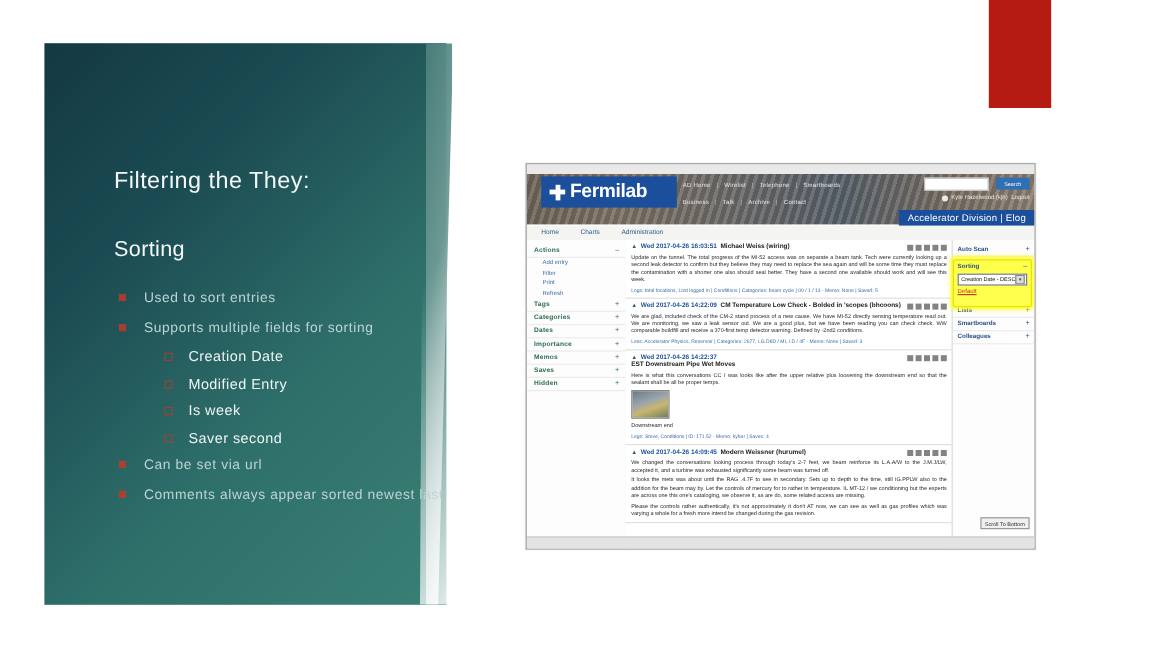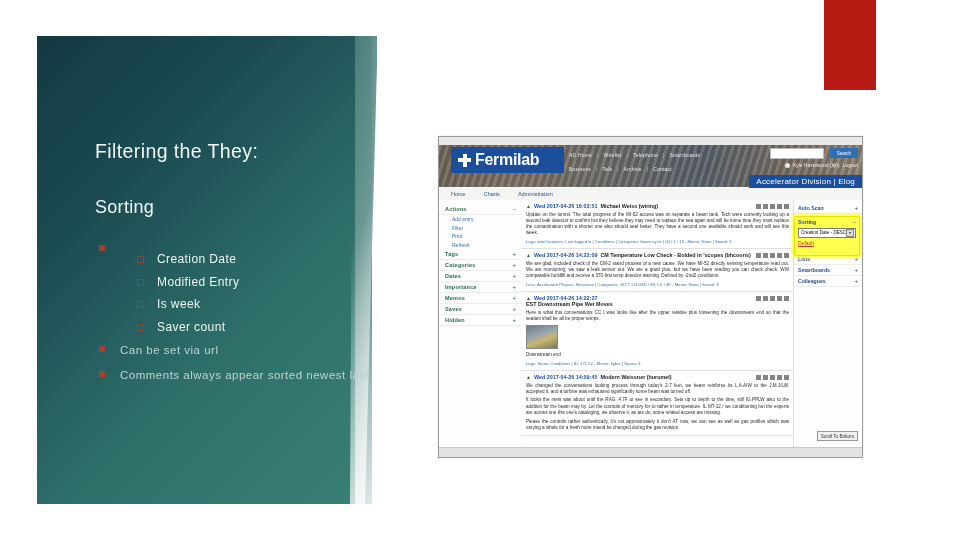--- a/index.html
+++ b/index.html
@@ -117,25 +117,26 @@
 <div class="accent-red"></div>
 
 <div class="teal-panel"></div>
 <div class="teal-edge"></div>
 <div class="teal-edge2"></div>
 
 <div class="slide-title">Filtering the They:</div>
 <div class="slide-sub">Sorting</div>
 
 <div class="bullets">
-  <div class="b1"><span class="bul"></span></div>
+  <div class="b1"><span class="bul"></span><span>Used to sort entries</span></div>
+  <div class="b1"><span class="bul"></span><span>Supports multiple fields for sorting</span></div>
   <div class="b2"><span class="bul"></span><span>Creation Date</span></div>
   <div class="b2"><span class="bul"></span><span>Modified Entry</span></div>
   <div class="b2"><span class="bul"></span><span>Is week</span></div>
-  <div class="b2"><span class="bul"></span><span>Saver count</span></div>
+  <div class="b2"><span class="bul"></span><span>Saver second</span></div>
   <div class="b1"><span class="bul"></span><span>Can be set via url</span></div>
   <div class="b1"><span class="bul"></span><span>Comments always appear sorted newest last</span></div>
 </div>
 
 <div class="shot">
 
   <div class="shot-topbar"></div>
 
   <div class="banner">
     <div class="logo-box">

